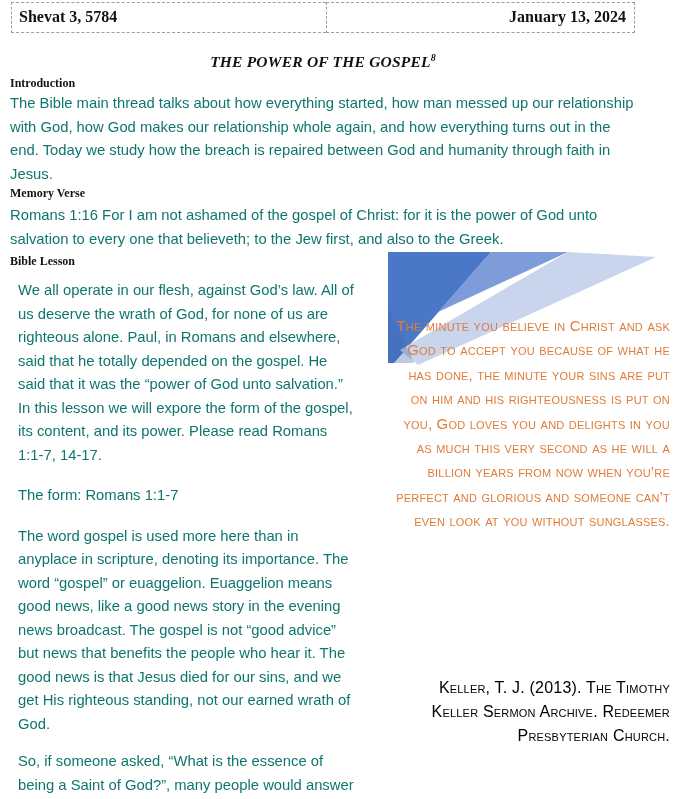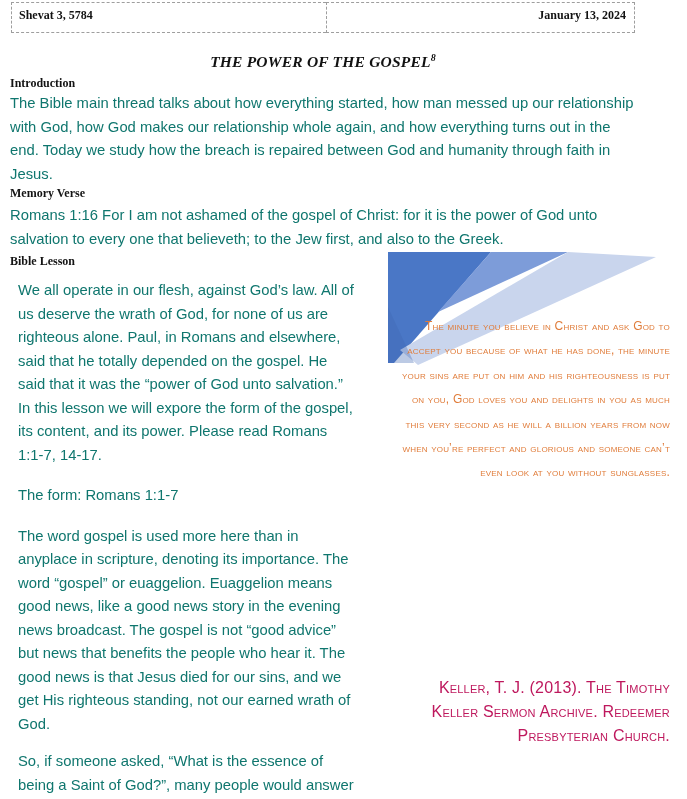--- a/index.html
+++ b/index.html
@@ -5,21 +5,21 @@
   html,body{margin:0;padding:0;}
   body{
     width:687px;height:799px;background:#ffffff;
     font-family:"Liberation Sans",sans-serif;
     -webkit-font-smoothing:antialiased;
   }
   .page{position:relative;width:687px;height:799px;overflow:hidden;background:#fff;}
 
   
   .header-table{position:absolute;top:2px;left:11px;width:624px;height:31px;display:flex;box-sizing:border-box;}
-  .header-cell{box-sizing:border-box;border:1px dashed #9e9e9e;font-family:"Liberation Serif",serif;font-weight:bold;font-size:12px;color:#121212;padding-top:5px;}
+  .header-cell{box-sizing:border-box;border:1px dashed #9e9e9e;font-family:"Liberation Serif",serif;font-weight:bold;font-size:16px;color:#121212;padding-top:5px;}
   .header-cell.left{flex:0 0 315px;border-right:none;padding-left:7px;}
   .header-cell.right{flex:1;text-align:right;padding-right:8px;}
 
   
   .doc-title{position:absolute;top:53px;left:3px;width:640px;text-align:center;
     font-family:"Liberation Serif",serif;font-weight:bold;font-size:15.5px;color:#121212;letter-spacing:.2px;font-style:italic;}
   .doc-title sup{font-size:10px;line-height:0;}
 
   
   .sec-h{position:absolute;left:10px;margin:0;font-family:"Liberation Serif",serif;font-weight:bold;font-size:12px;color:#141414;}
@@ -37,25 +37,25 @@
   #p-form{margin-top:17px;}
   #p-bl2{margin-top:17px;}
   #p-bl3{margin-top:14px;}
   .euag-italic{}
 
   
   .graphic{position:absolute;top:252px;left:388px;width:282px;height:115px;}
 
   
   .pull-quote{position:absolute;top:314px;left:390px;width:280px;text-align:right;
-    font-variant:small-caps;font-size:12px;line-height:24.4px;letter-spacing:.2px;color:#E07C3A;}
+    font-variant:small-caps;font-size:15px;line-height:24.4px;letter-spacing:.2px;color:#E07C3A;}
 
   
   .citation{position:absolute;top:676px;left:402px;width:268px;text-align:right;
-    font-variant:small-caps;font-size:16px;line-height:24px;letter-spacing:.2px;color:#be185d;}
+    font-variant:small-caps;font-size:16px;line-height:24px;letter-spacing:.2px;color:#000000;}
 </style>
 </head>
 <body>
 
 <div class="page">
 
   <div class="header-table">
     <div class="header-cell left">Shevat 3, 5784</div>
     <div class="header-cell right">January 13, 2024</div>
   </div>

